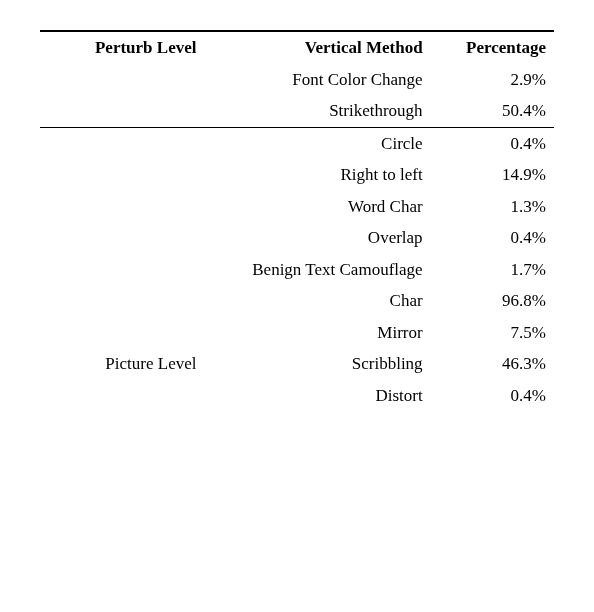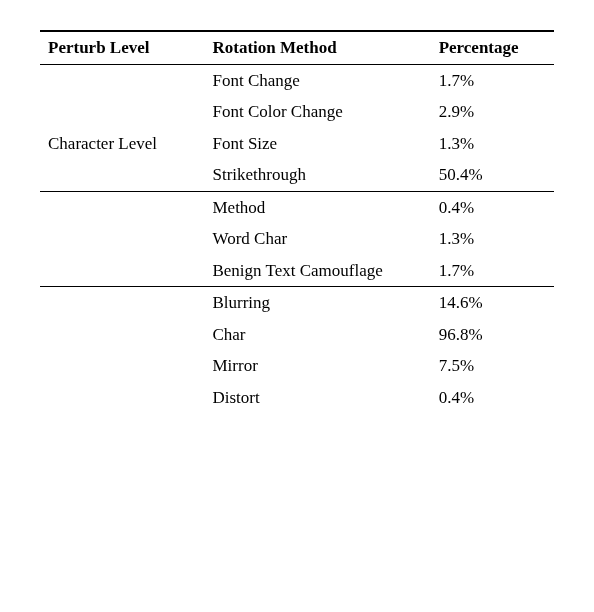--- a/index.html
+++ b/index.html
@@ -9,21 +9,21 @@
       font-size: 17px;
       color: #000;
       padding: 30px 40px;
       width: 594px;
     }
     table {
       border-collapse: collapse;
       width: 100%;
     }
     th, td {
-      text-align: left;
+      text-align: right;
       padding: 3px 8px 3px 8px;
       vertical-align: top;
       line-height: 1.5;
     }
     th {
       font-weight: bold;
     }
     .top-rule { border-top: 2px solid #000; }
     .mid-rule { border-top: 1px solid #000; }
     .col1 { width: 32%; }
@@ -36,75 +36,75 @@
 
 <table>
   <colgroup>
     <col class="col1">
       <col class="col2">
       <col class="col3">
   </colgroup>
   <thead>
     <tr class="top-rule">
       <th>Perturb Level</th>
-      <th>Rotation Method</th>
+      <th>Vertical Method</th>
       <th>Percentage</th>
     </tr>
   </thead>
   <tbody>
 
-  <tr class="mid-rule">
-        <td></td>
-        <td>Font Change</td>
-        <td>1.7%</td>
-      </tr>
       <tr>
         <td></td>
         <td>Font Color Change</td>
         <td>2.9%</td>
-      </tr>
-      <tr>
-        <td class="level-label">Character Level</td>
-        <td>Font Size</td>
-        <td>1.3%</td>
       </tr>
       <tr>
         <td></td>
         <td>Strikethrough</td>
         <td>50.4%</td>
       </tr>
       <tr class="mid-rule">
         <td></td>
-        <td>Method</td>
+        <td>Circle</td>
         <td>0.4%</td>
+      </tr>
+      <tr>
+        <td></td>
+        <td>Right to left</td>
+        <td>14.9%</td>
       </tr>
       <tr>
         <td></td>
         <td>Word Char</td>
         <td>1.3%</td>
       </tr>
       <tr>
         <td></td>
+        <td>Overlap</td>
+        <td>0.4%</td>
+      </tr>
+      <tr>
+        <td></td>
         <td>Benign Text Camouflage</td>
         <td>1.7%</td>
-      </tr>
-      <tr class="mid-rule">
-        <td></td>
-        <td>Blurring</td>
-        <td>14.6%</td>
       </tr>
       <tr>
         <td></td>
         <td>Char</td>
         <td>96.8%</td>
       </tr>
       <tr>
         <td></td>
         <td>Mirror</td>
         <td>7.5%</td>
       </tr>
       <tr>
+        <td class="level-label">Picture Level</td>
+        <td>Scribbling</td>
+        <td>46.3%</td>
+      </tr>
+      <tr>
         <td></td>
         <td>Distort</td>
         <td>0.4%</td>
       </tr>
     </tbody>
 </table>
 
 </body></html>

